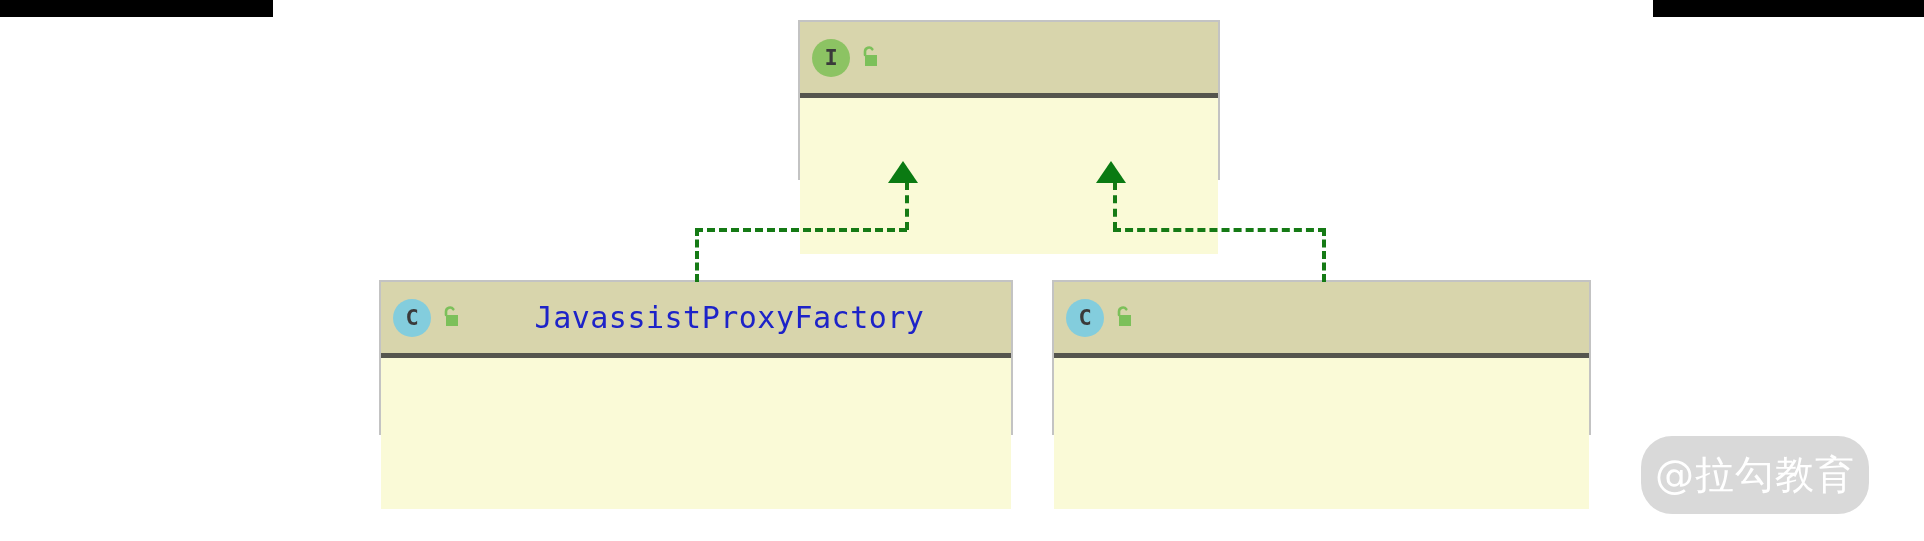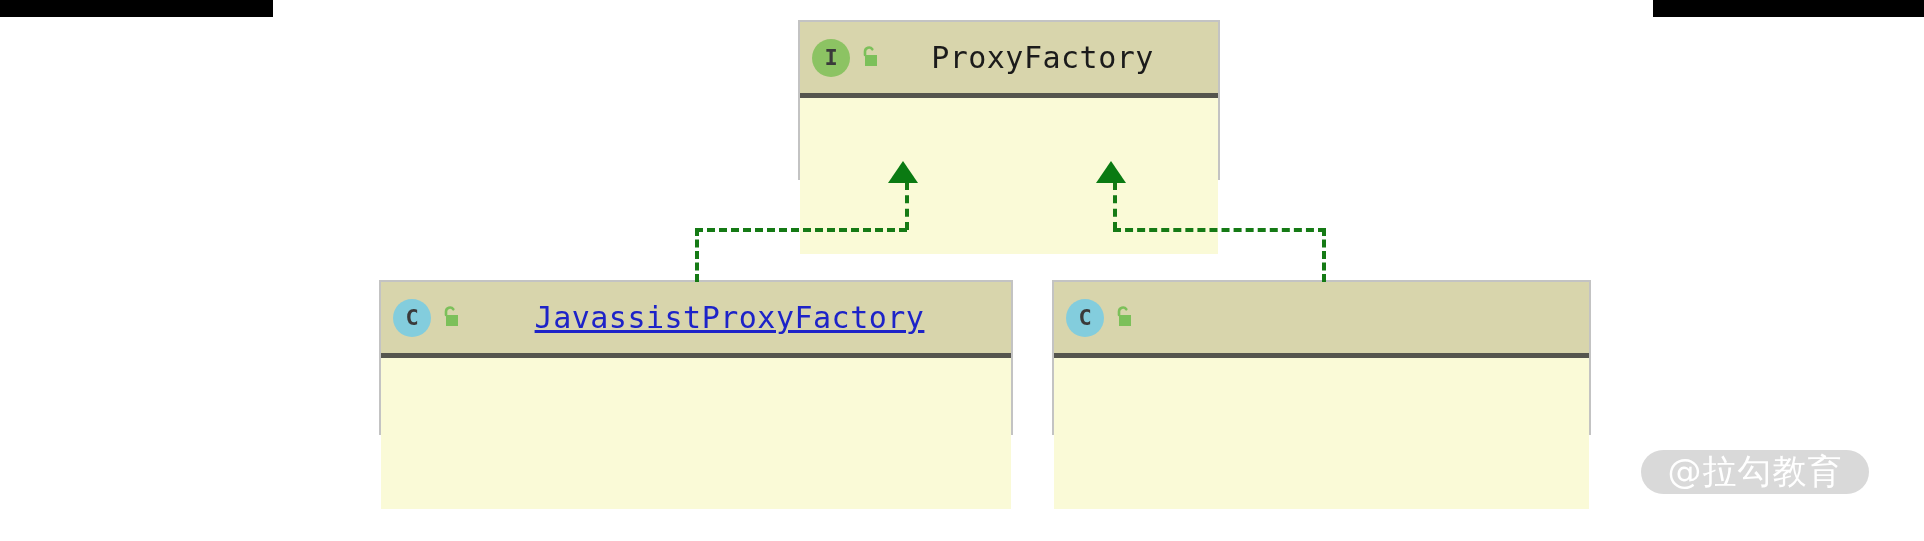--- a/index.html
+++ b/index.html
@@ -74,21 +74,21 @@
   .uml-title {
     flex: 1 1 auto;
     text-align: center;
     font-family: "DejaVu Sans Mono", monospace;
     font-size: 30px;
     letter-spacing: 0.5px;
     white-space: nowrap;
     padding-right: 14px;
   }
   .title-interface { color: #1b1b1b; }
-  .title-class     { color: #1d23c8; text-decoration: underline; }
+  .title-class     { color: #1d23c8; }
 
   
   .conn-seg {
     position: absolute;
     background-repeat: repeat;
   }
   .conn-h {
     height: 0;
     border-top: 4px dashed #157a15;
   }
@@ -102,31 +102,31 @@
     height: 0;
     border-left: 15px solid transparent;
     border-right: 15px solid transparent;
     border-bottom: 22px solid #0a7a12;
   }
 
   
   #watermark {
     position: absolute;
     left: 1641px;
-    top: 450px;
+    top: 436px;
     width: 228px;
-    height: 44px;
+    height: 78px;
     border-radius: 31px;
     background: #d6d6d6;
     display: flex;
     align-items: center;
     justify-content: center;
     color: #ffffff;
     font-family: "DejaVu Sans", sans-serif;
-    font-size: 34px;
+    font-size: 39px;
     letter-spacing: 1px;
     opacity: 0.92;
   }
 </style>
 </head>
 <body>
 
 <div id="canvas">
 
   <div class="black-bar" id="black-bar-left"></div>
@@ -134,21 +134,20 @@
 
   <div class="uml-box" id="box-parent" style="left:798px; top:20px; width:422px; height:160px;">
     <div class="uml-header">
       <div class="stereo-icon icon-interface">I</div>
       <span class="lock-icon">
         <svg viewBox="0 0 24 24" width="24" height="24" aria-hidden="true">
           <path d="M8 10 V6.5 a4 4 0 0 1 7.3 -2.2" fill="none" stroke="#7cc05a" stroke-width="2.6" stroke-linecap="round"></path>
           <rect x="8" y="10" width="12" height="11" fill="#7cc05a"></rect>
         </svg>
       </span>
-      <span class="uml-title title-interface">ProxyFactory</span>
     </div>
     <div class="uml-body"></div>
   </div>
 
   <div class="uml-box" id="box-child-left" style="left:379px; top:280px; width:634px; height:155px;">
     <div class="uml-header">
       <div class="stereo-icon icon-class">C</div>
       <span class="lock-icon">
         <svg viewBox="0 0 24 24" width="24" height="24" aria-hidden="true">
           <path d="M8 10 V6.5 a4 4 0 0 1 7.3 -2.2" fill="none" stroke="#7cc05a" stroke-width="2.6" stroke-linecap="round"></path>

